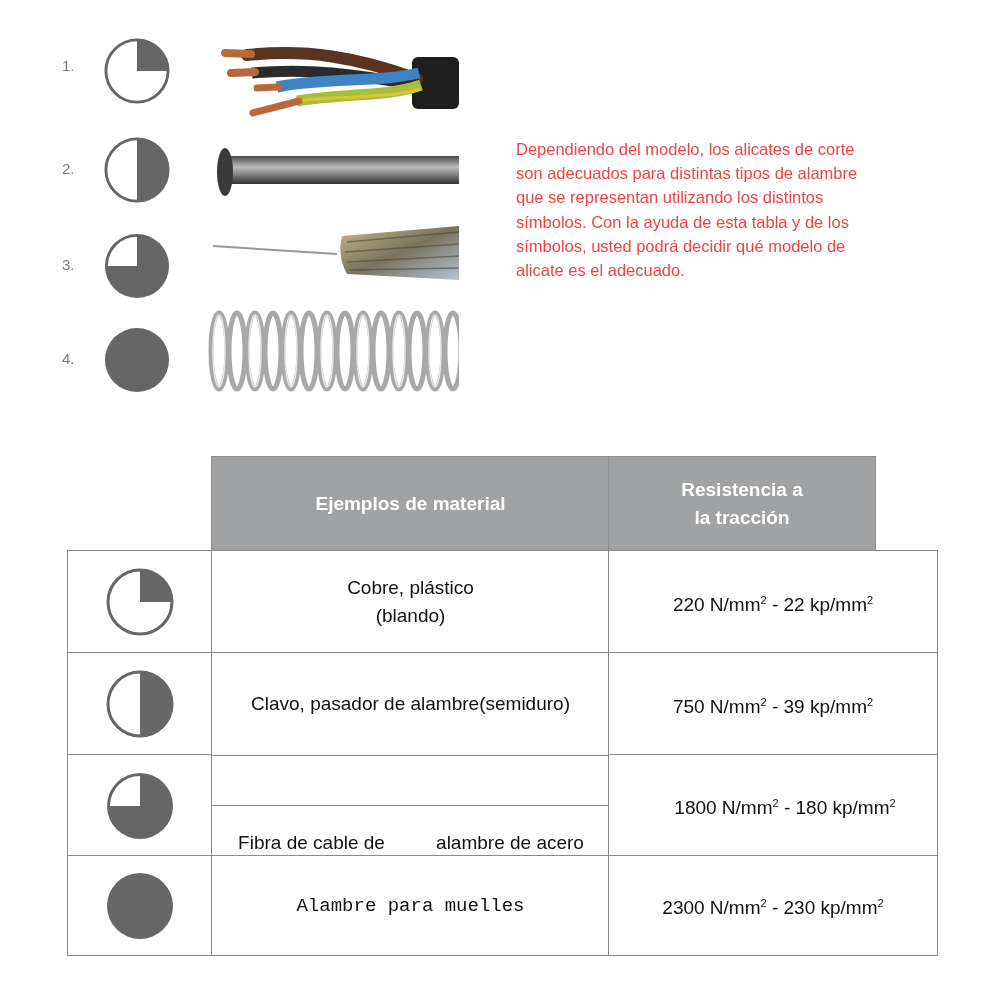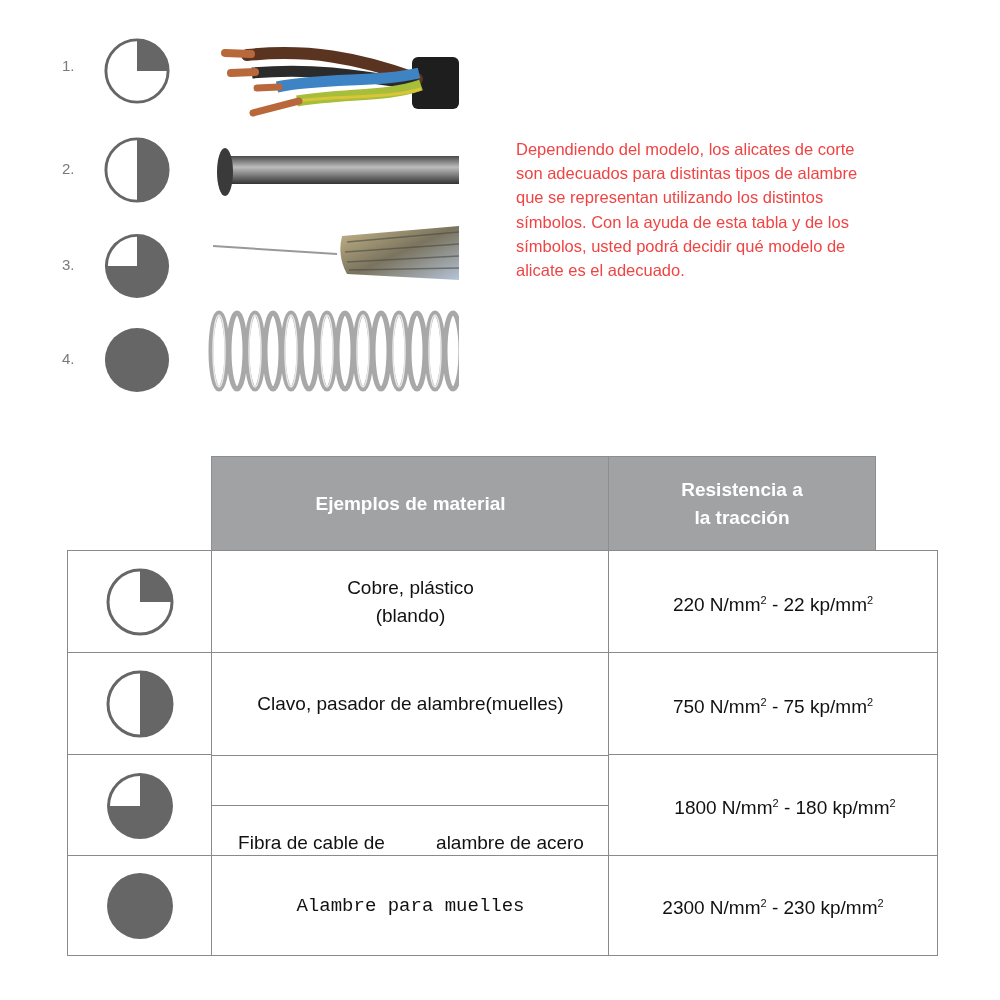--- a/index.html
+++ b/index.html
@@ -145,24 +145,24 @@
   </div>
 
   <div class="cell" style="left:67px;top:652px;width:145px;height:104px;">
     <svg viewBox="0 0 70 70">
       <circle cx="35" cy="35" r="32" fill="#fff" stroke="#666" stroke-width="3"></circle>
       <path d="M35 3 A32 32 0 0 1 35 67 Z" fill="#666"></path>
     </svg>
   </div>
   <div class="cell" style="left:211px;top:652px;width:399px;height:104px;flex-direction:row;">
     <span>Clavo, pasador de alambre</span>
-    <span>(muelles)</span>
+    <span>(semiduro)</span>
   </div>
   <div class="cell" style="left:608px;top:652px;width:330px;height:104px;">
-    <span><span>750 N/mm</span><sup>2</sup><span> - </span><span>75 kp/mm</span><sup>2</sup></span>
+    <span><span>750 N/mm</span><sup>2</sup><span> - </span><span>39 kp/mm</span><sup>2</sup></span>
   </div>
 
   <div class="cell" style="left:67px;top:754px;width:145px;height:103px;">
     <svg viewBox="0 0 70 70">
       <circle cx="35" cy="35" r="33" fill="#666"></circle>
       <path d="M35 35 L35 5 A30 30 0 0 0 5 35 Z" fill="#fff"></path>
     </svg>
   </div>
   <div class="cell" style="left:211px;top:788px;width:399px;height:103px;flex-direction:row;margin-top:17px;">
     <span>Fibra de cable de acero,</span>

